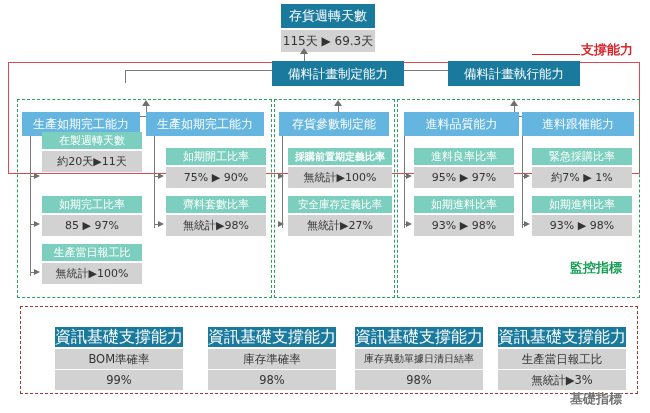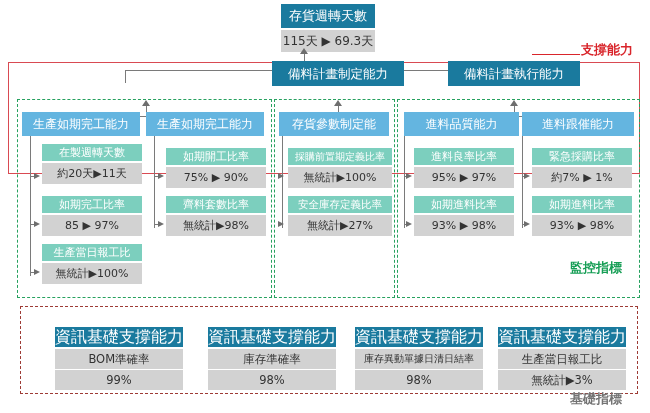--- a/index.html
+++ b/index.html
@@ -133,21 +133,21 @@
   <div class="grp" style="left:397px;top:99px;width:241px;height:197px;"></div>
 
   <div class="lg green" style="left:570px;top:259px;">監控指標</div>
 
   <div class="sub" style="left:22px;top:112px;width:118px;">生產如期完工能力</div>
   <div class="sub" style="left:146px;top:112px;width:118px;">生產如期完工能力</div>
   <div class="sub" style="left:279px;top:112px;width:110px;">存貨參數制定能</div>
   <div class="sub" style="left:404px;top:112px;width:115px;">進料品質能力</div>
   <div class="sub" style="left:522px;top:112px;width:112px;">進料跟催能力</div>
 
-  <div class="mcard" style="left:42px;top:144px;">
+  <div class="mcard" style="left:42px;top:132px;">
     <div class="hd">在製週轉天數</div>
     <div class="vl">約20天▶11天</div>
   </div>
   <div class="mcard" style="left:42px;top:196px;">
     <div class="hd">如期完工比率</div>
     <div class="vl">85 ▶ 97%</div>
   </div>
   <div class="mcard" style="left:42px;top:244px;">
     <div class="hd">生產當日報工比</div>
     <div class="vl">無統計▶100%</div>
@@ -169,21 +169,21 @@
     <div class="hd">齊料套數比率</div>
     <div class="vl">無統計▶98%</div>
   </div>
   <div class="ln lnv" style="left:154px;top:136px;height:92px;"></div>
   <div class="ln lnh" style="left:154px;top:176px;width:6px;"></div>
   <div class="arrR" style="left:158px;top:172.5px;"></div>
   <div class="ln lnh" style="left:154px;top:224px;width:6px;"></div>
   <div class="arrR" style="left:158px;top:220.5px;"></div>
 
   <div class="mcard" style="left:288px;top:148px;width:104px;">
-    <div class="hd" style="font-size:10px;">採購前置期定義比率</div>
+    <div class="hd" style="font-size:10px;font-weight:bold;">採購前置期定義比率</div>
     <div class="vl">無統計▶100%</div>
   </div>
   <div class="mcard" style="left:288px;top:196px;width:104px;">
     <div class="hd" style="font-size:10.5px;">安全庫存定義比率</div>
     <div class="vl">無統計▶27%</div>
   </div>
   <div class="ln lnv" style="left:282px;top:136px;height:92px;"></div>
   <div class="ln lnh" style="left:282px;top:176px;width:0px;"></div>
   <div class="arrR" style="left:278px;top:172.5px;"></div>
   <div class="arrR" style="left:278px;top:220.5px;"></div>

